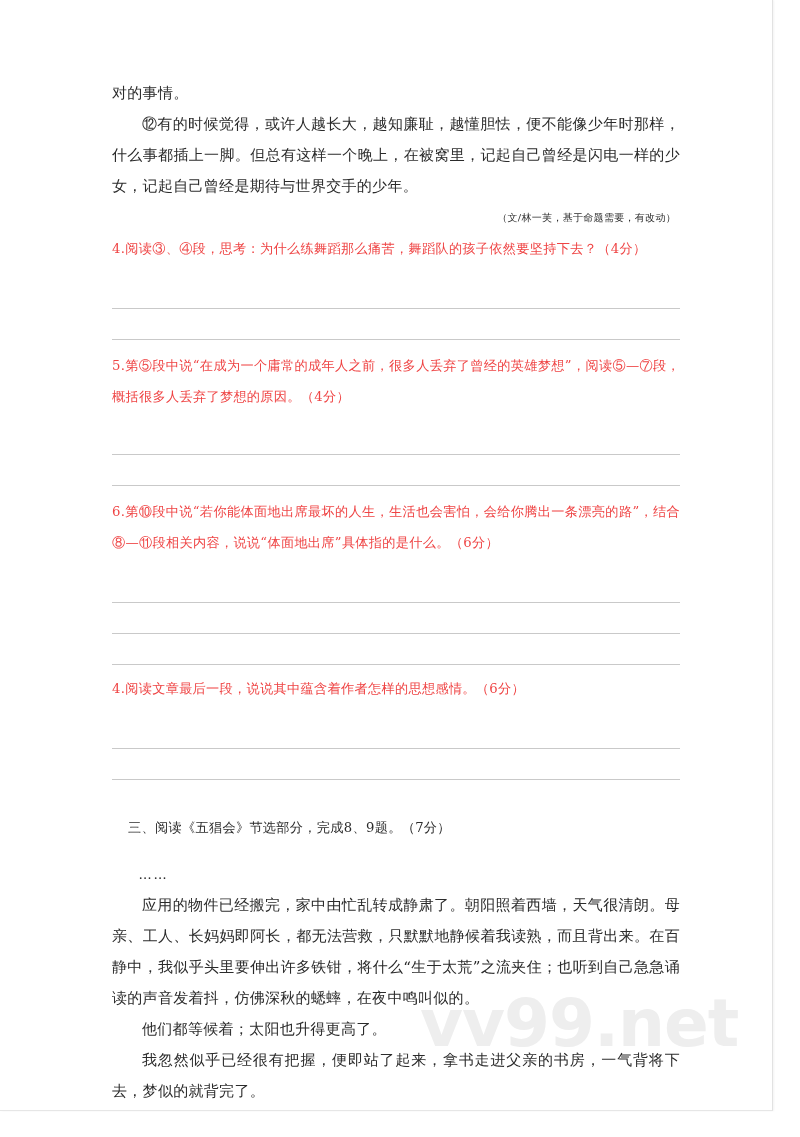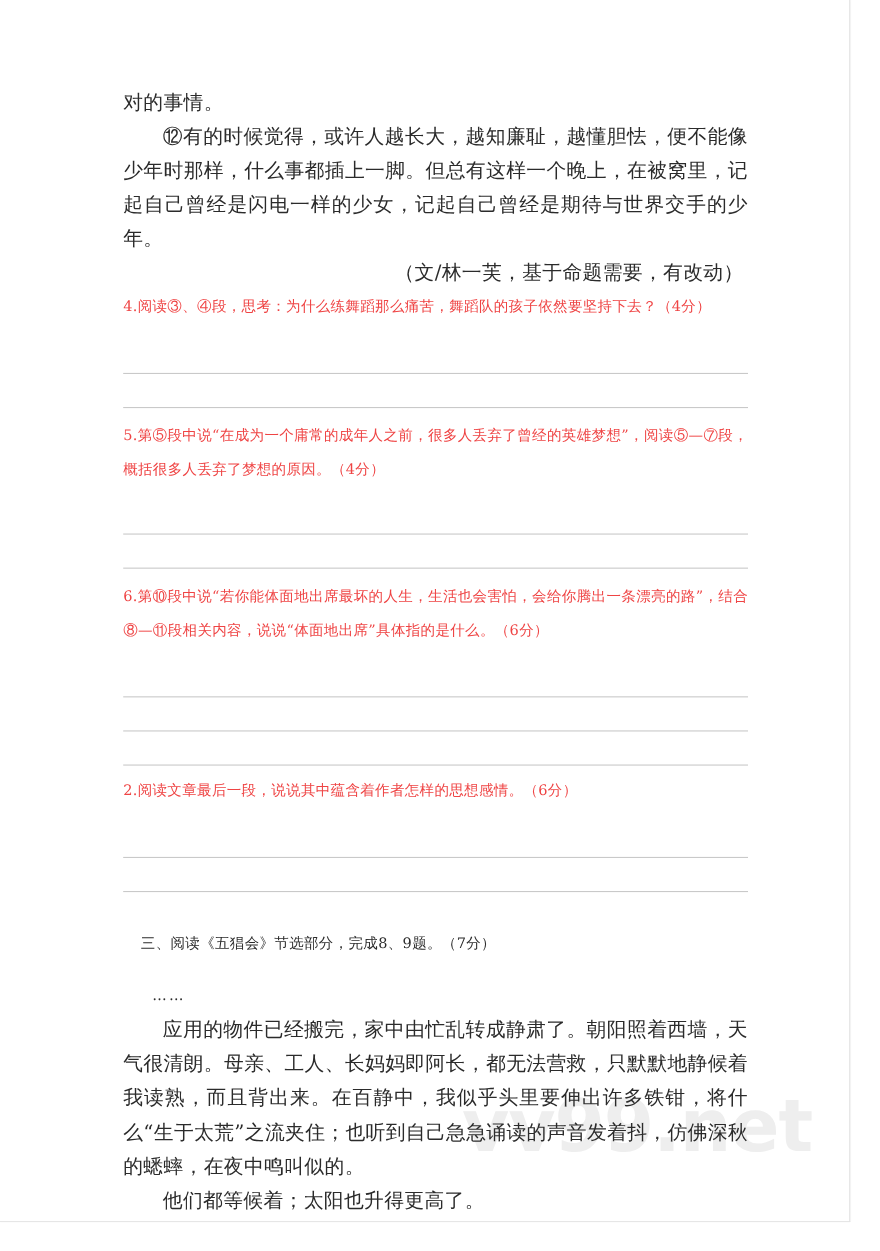--- a/index.html
+++ b/index.html
@@ -47,32 +47,32 @@
   
   #content {
     position: absolute;
     left: 112px;
     top: 78px;
     width: 568px;
     z-index: 3;
   }
 
   .para {
-    font-size: 18px;
+    font-size: 15px;
     line-height: 31px;
     color: #2b2b2b;
     text-align: justify;
     text-justify: inter-ideograph;
     letter-spacing: 0.3px;
     margin: 0;
   }
   .para.indent { text-indent: 2em; }
 
   .attribution {
-    font-size: 18px;
+    font-size: 10px;
     line-height: 31px;
     color: #2b2b2b;
     text-align: right;
     padding-right: 4px;
     margin: 0;
     letter-spacing: 0.3px;
   }
 
   .question {
     font-size: 13.2px;
@@ -147,21 +147,21 @@
 
     <p class="question">6.第⑩段中说“若你能体面地出席最坏的人生，生活也会害怕，会给你腾出一条漂亮的路”，结合⑧—⑪段相关内容，说说“体面地出席”具体指的是什么。（6分）</p>
     <div class="answer-lines">
       <div class="gap-14"></div>
       <div class="rule"></div>
       <div class="rule"></div>
       <div class="rule"></div>
       <div class="gap-8"></div>
     </div>
 
-    <p class="question">2.阅读文章最后一段，说说其中蕴含着作者怎样的思想感情。（6分）</p>
+    <p class="question">4.阅读文章最后一段，说说其中蕴含着作者怎样的思想感情。（6分）</p>
     <div class="answer-lines">
       <div class="gap-14"></div>
       <div class="rule"></div>
       <div class="rule"></div>
       <div class="gap-16"></div>
     </div>
 
     <p class="section-head">三、阅读《五猖会》节选部分，完成8、9题。（7分）</p>
     <p class="ellipsis-line">……</p>
     <p class="para indent">应用的物件已经搬完，家中由忙乱转成静肃了。朝阳照着西墙，天气很清朗。母亲、工人、长妈妈即阿长，都无法营救，只默默地静候着我读熟，而且背出来。在百静中，我似乎头里要伸出许多铁钳，将什么“生于太荒”之流夹住；也听到自己急急诵读的声音发着抖，仿佛深秋的蟋蟀，在夜中鸣叫似的。</p>

